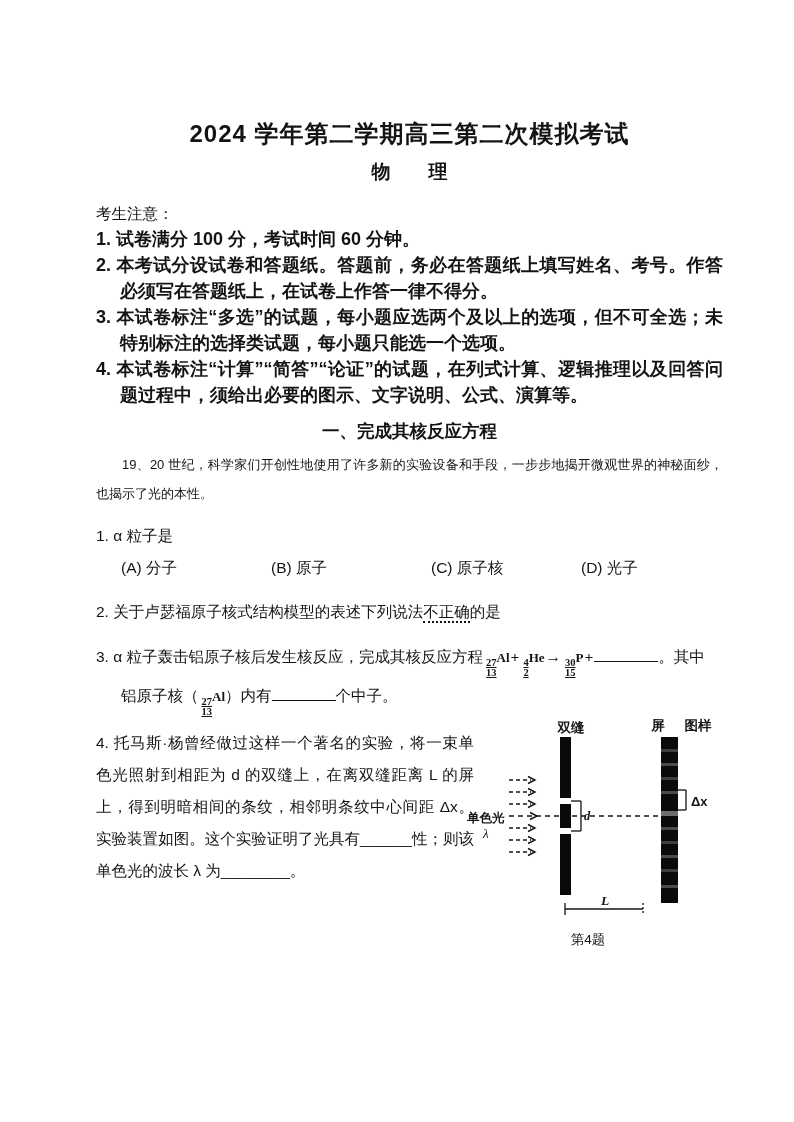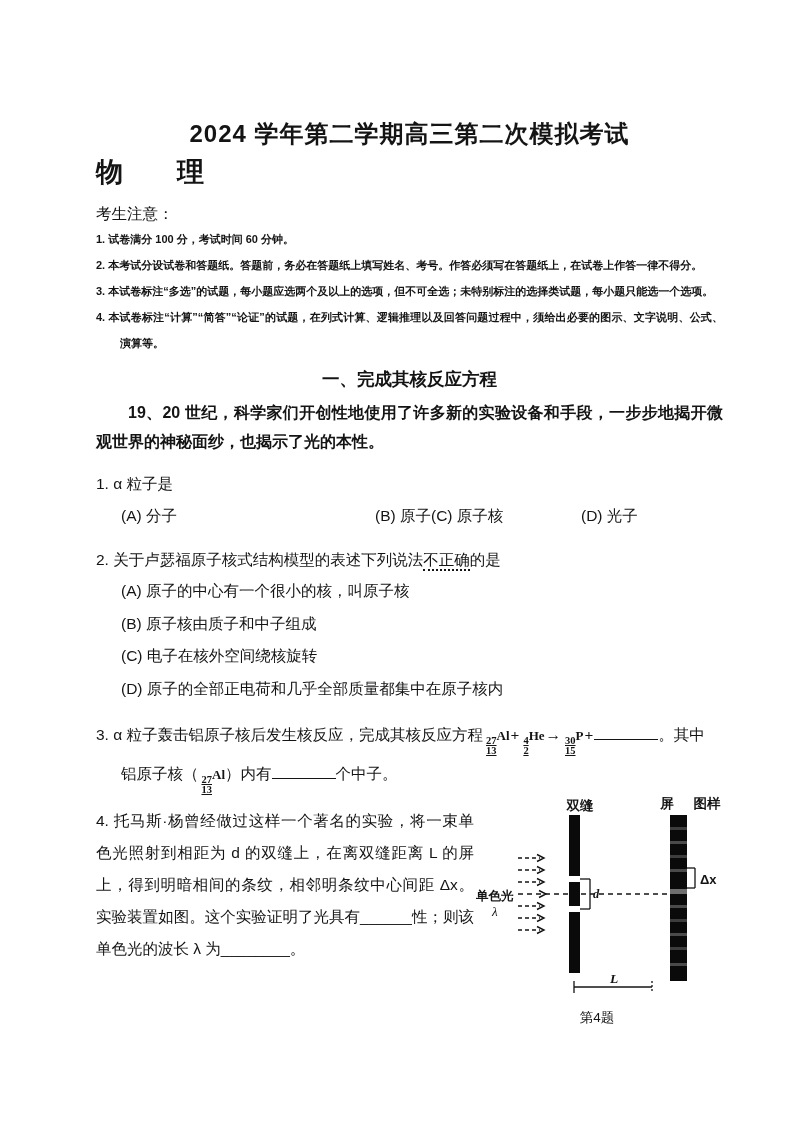--- a/index.html
+++ b/index.html
@@ -16,73 +16,73 @@
   }
   .title {
     margin:118px 0 0;
     text-align:center;
     font-size:24px; font-weight:bold;
     letter-spacing:1px;
     line-height:32px;
   }
   .subject {
     margin:4px 0 0;
-    font-size:27px; font-weight:bold;
+    text-align:center;
+    font-size:19px; font-weight:bold;
     line-height:36px;
   }
   .notes-heading {
     margin-top:12px;
     font-size:15.5px; font-weight:normal;
     line-height:24px;
   }
   .note-item {
-    font-size:11px; font-weight:600;
+    font-size:18px; font-weight:600;
     line-height:26px;
     padding-left:24px; text-indent:-24px;
     text-align:justify;
   }
   .section-heading {
     margin:10px 0 0;
     text-align:center;
     font-size:17.5px; font-weight:bold;
     line-height:26px;
   }
   .intro {
     margin:6px 0 0;
-    font-size:16px;
+    font-size:13px;
     line-height:29px;
     text-indent:2em;
     text-align:justify;
-    font-weight:bold;
   }
   .question { font-size:15.5px; margin-top:12px; }
   .q-stem { line-height:31px; font-weight:500; }
   .emph { border-bottom:2.5px dotted #141414; padding-bottom:1px; }
   .options-row { display:flex; line-height:33px; padding-left:25px; font-weight:500; }
   .options-row .opt0 { width:150px; }
-  .options-row .opt1 { width:160px;text-align:right; }
+  .options-row .opt1 { width:160px; }
   .options-row .opt2 { width:150px; }
   .options-col .opt { line-height:32.5px; padding-left:25px; font-weight:500; }
   .q-line { line-height:35px; font-weight:500; }
   .q-line.indented { padding-left:25px; }
   .blank {
     display:inline-block; width:64px; height:4px;
     border-bottom:1.6px solid #141414;
   }
   .nuclide {
     display:inline-flex; flex-direction:column; align-items:flex-end;
     font-size:10.5px; line-height:10px;
     font-family:"Liberation Serif","DejaVu Serif",serif;
     vertical-align:-4px; margin-left:3px; font-weight:bold;text-decoration:underline;
   }
   .nuc-sym { font-family:"Liberation Serif","DejaVu Serif",serif; font-size:13px; font-weight:bold; }
   .op { font-family:"Liberation Serif","DejaVu Serif",serif; padding:0 1px; font-weight:bold; }
   .q4 { position:relative; margin-top:10px; min-height:252px; }
   .q4-text { width:378px; line-height:32px; text-align:justify; font-weight:500; }
-  .q4-fig { position:absolute; left:380px; top:-12px; width:300px; height:245px; }
+  .q4-fig { position:absolute; left:371px; top:-12px; width:300px; height:245px; }
   .q4-fig svg { display:block; }
   svg text { fill:#141414; }
   svg line, svg polyline { stroke:#141414; }
 </style>
 </head>
 <body>
 
 <div class="page">
 
   <h1 class="title">2024 学年第二学期高三第二次模拟考试</h1>
@@ -104,26 +104,20 @@
     <div class="options-row">
       <span class="opt0">(A) 分子</span>
       <span class="opt1">(B) 原子</span>
       <span class="opt2">(C) 原子核</span>
       <span class="opt3">(D) 光子</span>
     </div>
   </div>
 
   <div class="question">
     <div class="q-stem"><span>2. 关于卢瑟福原子核式结构模型的表述下列说法</span><span class="emph">不正确</span><span>的是</span></div>
-    <div class="options-col">
-      <div class="opt">(A) 原子的中心有一个很小的核，叫原子核</div>
-      <div class="opt">(B) 原子核由质子和中子组成</div>
-      <div class="opt">(C) 电子在核外空间绕核旋转</div>
-      <div class="opt">(D) 原子的全部正电荷和几乎全部质量都集中在原子核内</div>
-    </div>
   </div>
 
   <div class="question q3">
     <div class="q-line"><span>3.</span>&nbsp;<span>α 粒子轰击铝原子核后发生核反应，完成其核反应方程</span><span class="nuclide">
           <span>27</span>
           <span>13</span>
         </span><span class="nuc-sym">Al</span><span class="op">+</span><span class="nuclide">
           <span>4</span>
           <span>2</span>
         </span><span class="nuc-sym">He</span><span class="op">→</span><span class="nuclide">

